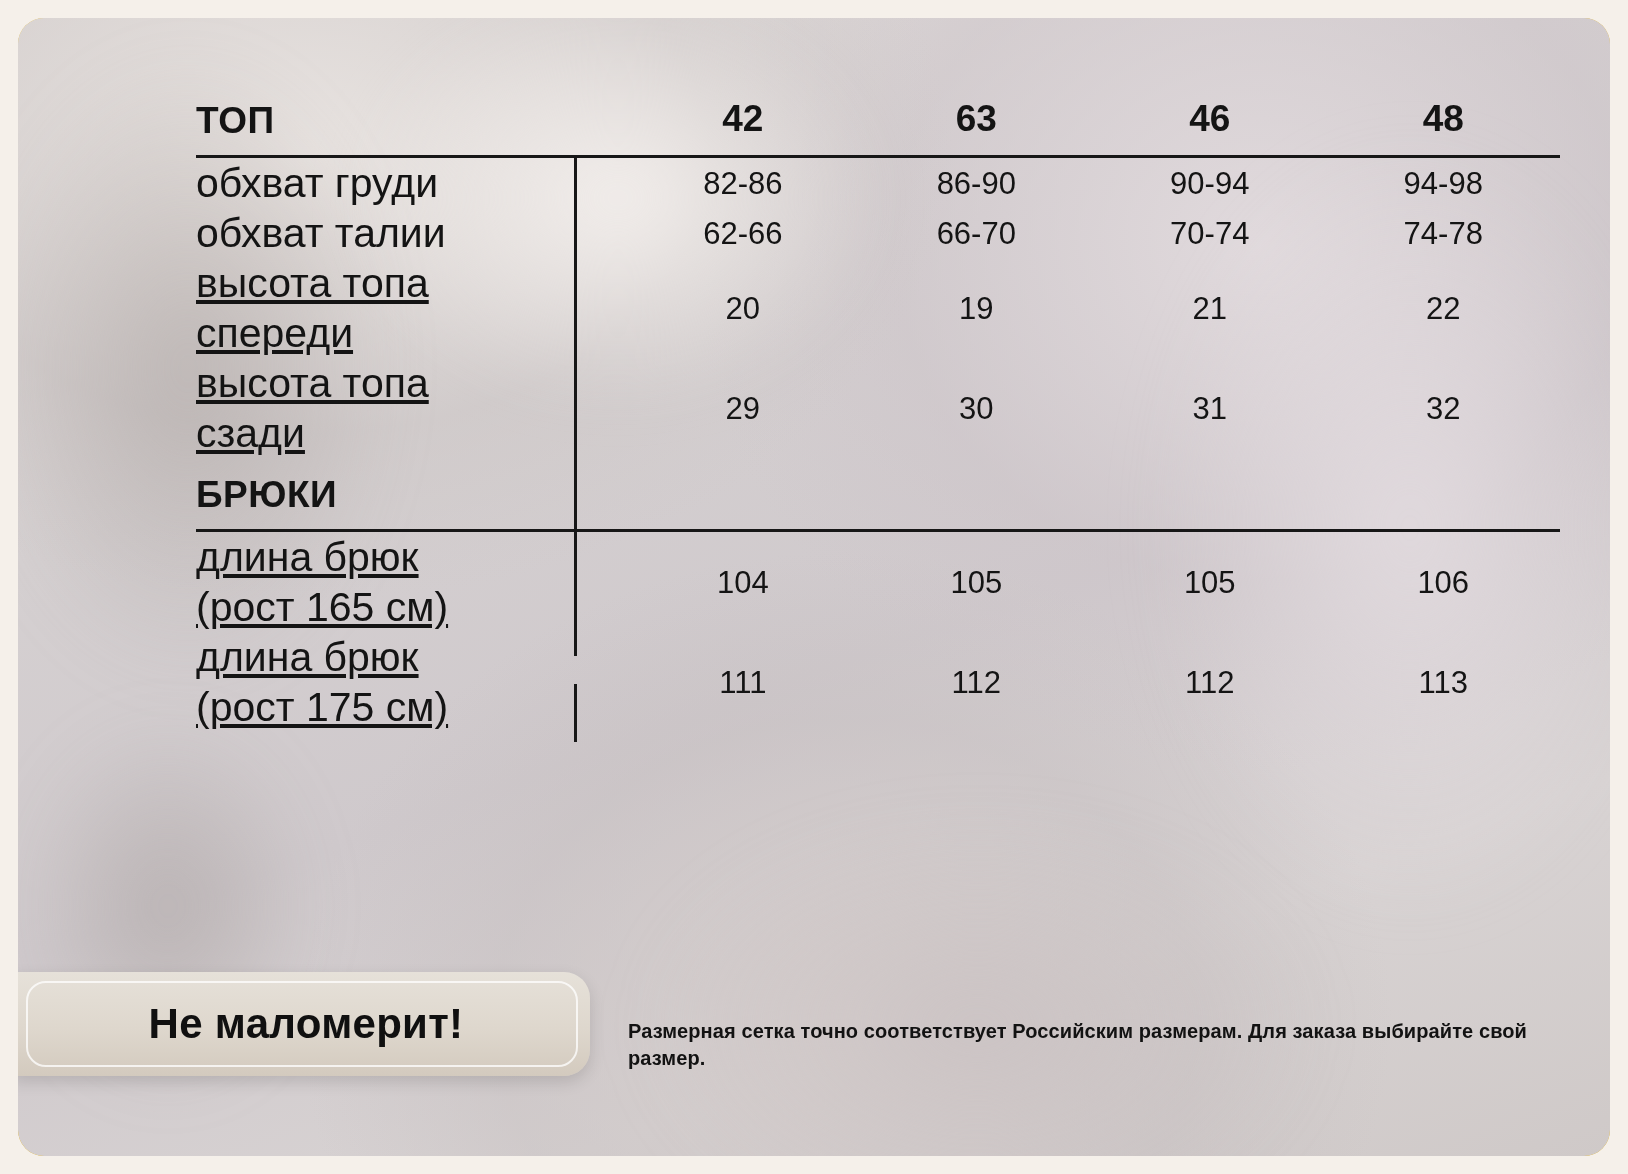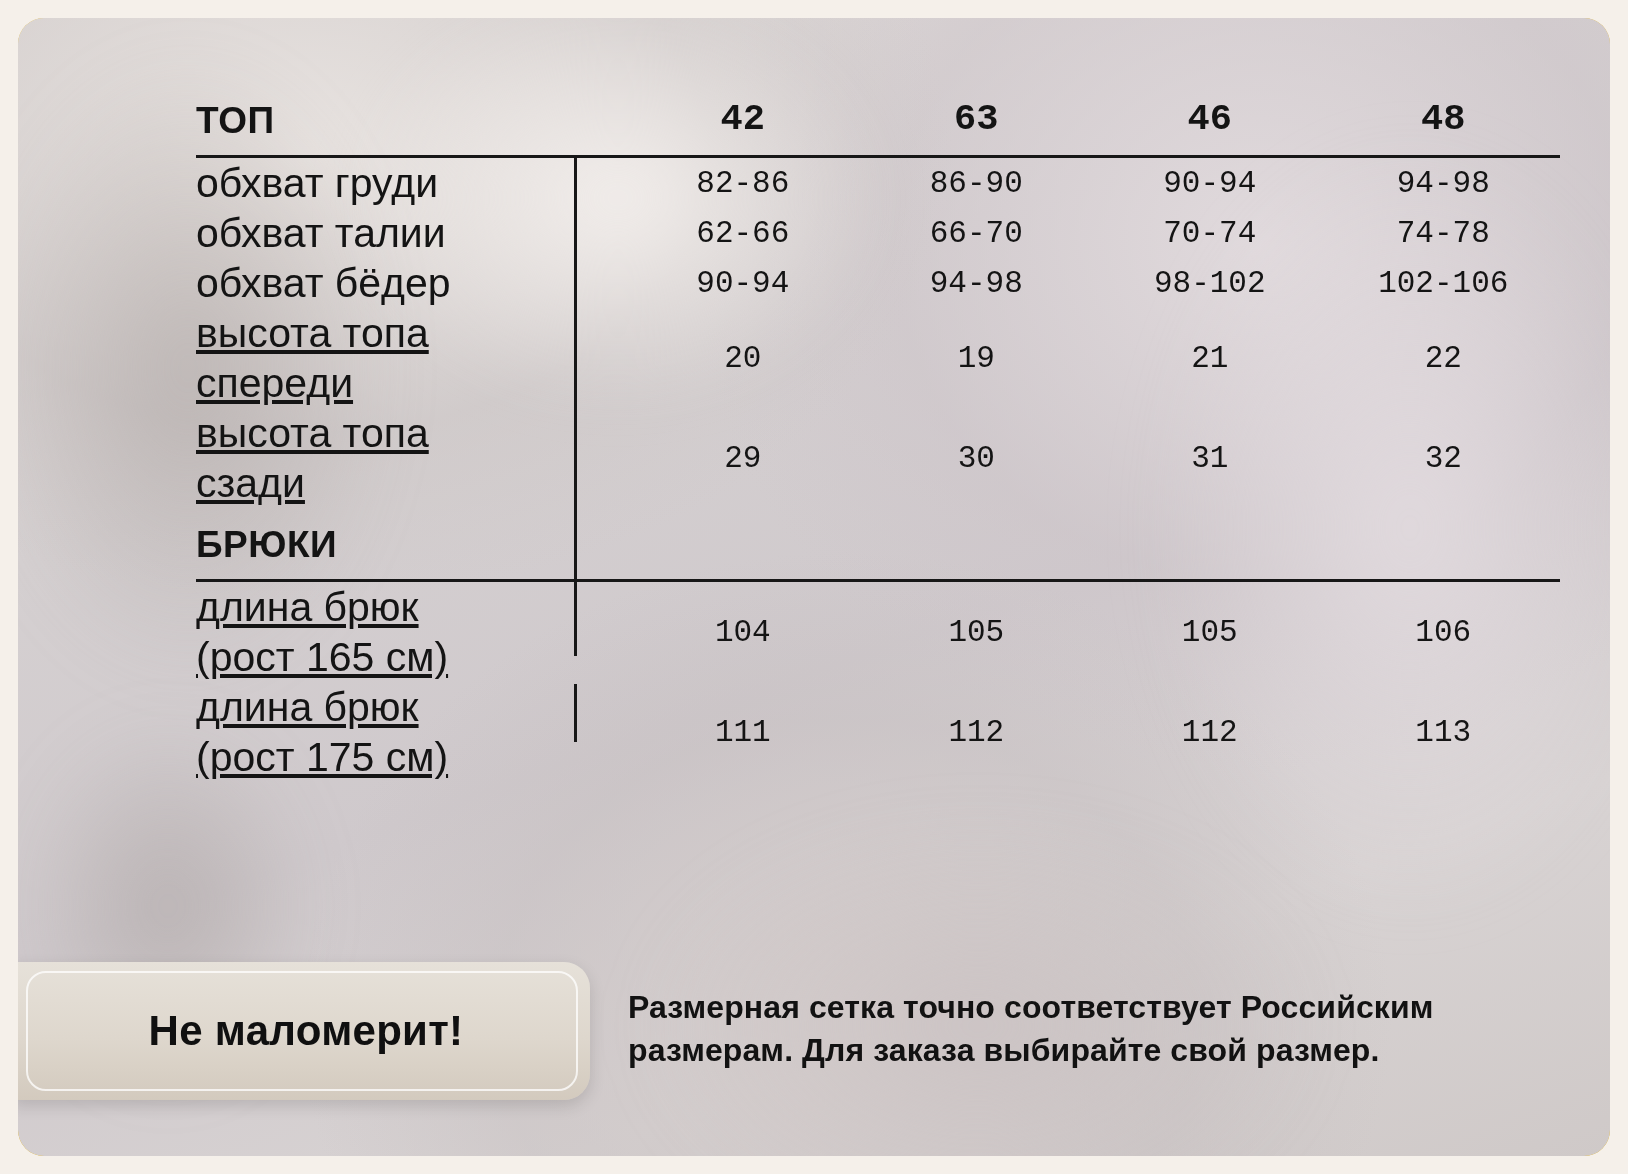--- a/index.html
+++ b/index.html
@@ -110,21 +110,20 @@
     text-align: left;
     padding: 9px 20px 9px 22px;
     color: #141414;
   }
   .val {
     font-size: 31px;
     line-height: 1.2;
     text-align: center;
     padding: 9px 6px;
     color: #141414;
-    font-family: Liberation Mono, monospace;
   }
   .section-head .lbl {
     font-size: 37px;
     font-weight: bold;
     letter-spacing: 0.5px;
     padding-top: 14px;
     padding-bottom: 12px;
   }
   .section-head .val {
     font-size: 37px;
@@ -152,23 +151,23 @@
     height: 58px;
     background: #171717;
   }
 
   .two-line { display: block; text-decoration: underline; }
 
   
   .badge {
     position: absolute;
     left: -6px;
-    bottom: 56px;
+    bottom: 80px;
     width: 578px;
-    height: 138px;
+    height: 104px;
     background: linear-gradient(180deg, #e6e1d9 0%, #ded7cd 55%, #d3cabe 100%);
     border-top-right-radius: 26px;
     border-bottom-right-radius: 26px;
     box-shadow: 0 6px 16px rgba(0,0,0,0.13);
     display: flex;
     align-items: center;
   }
   .badge-inner {
     position: absolute;
     inset: 9px 12px 9px 14px;
@@ -185,21 +184,21 @@
     color: #101010;
     letter-spacing: 0.3px;
     padding-left: 10px;
   }
 
   .note {
     position: absolute;
     left: 610px;
     bottom: 84px;
     width: 930px;
-    font-size: 32px;
+    font-size: 20px;
     font-weight: bold;
     line-height: 1.34;
     color: #121212;
     letter-spacing: 0.1px;
   }
 </style>
 </head>
 <body>
 
 <div class="page">
@@ -248,27 +247,20 @@
             </tr>
 
             <tr>
               <td class="lbl">обхват талии</td>
               <td class="val">62-66</td>
               <td class="val">66-70</td>
               <td class="val">70-74</td>
               <td class="val">74-78</td>
             </tr>
 
-            <tr>
-              <td class="lbl">обхват бёдер</td>
-              <td class="val">90-94</td>
-              <td class="val">94-98</td>
-              <td class="val">98-102</td>
-              <td class="val">102-106</td>
-            </tr>
 
             <tr>
               <td class="lbl">
                 <span class="two-line">высота топа</span>
                 <span class="two-line">спереди</span>
               </td>
               <td class="val">20</td>
               <td class="val">19</td>
               <td class="val">21</td>
               <td class="val">22</td>

